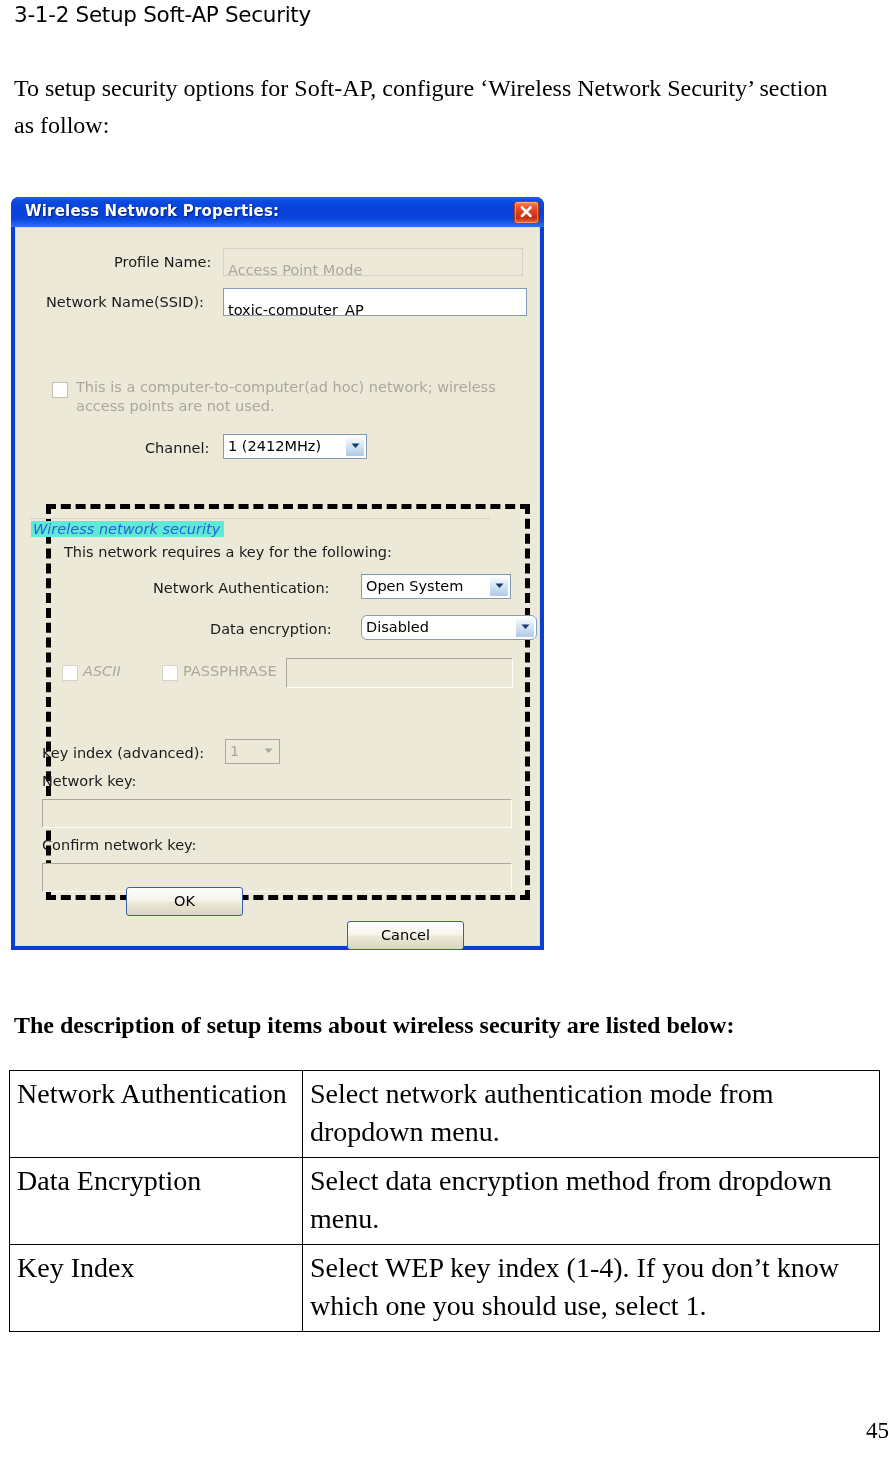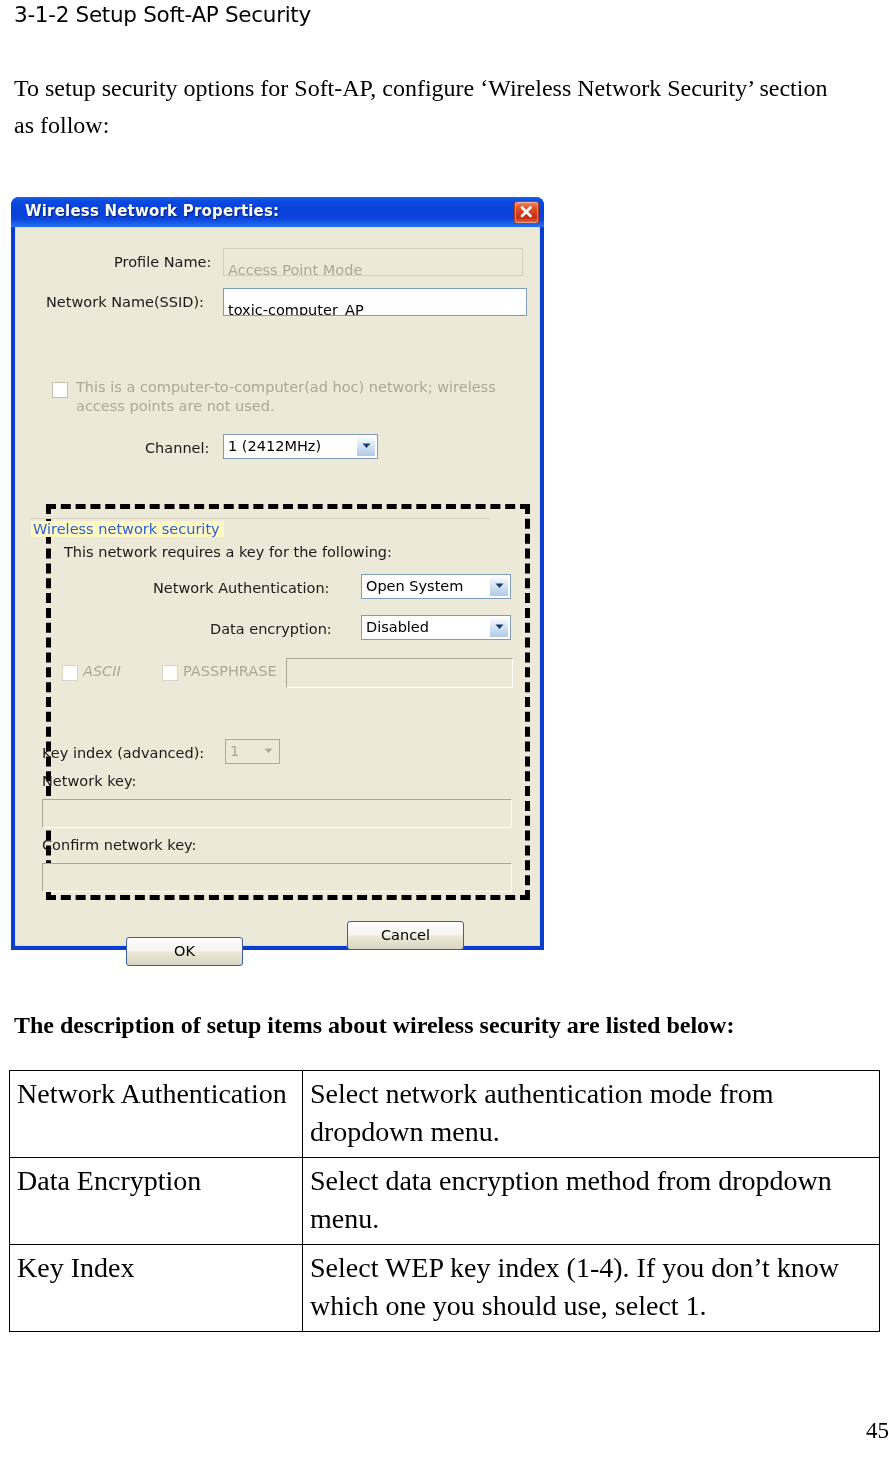--- a/index.html
+++ b/index.html
@@ -183,23 +183,24 @@
     top: 290px;
     width: 460px;
     border-top: 1px solid #D8D4C4;
   }
   .group-title {
     position: absolute;
     left: 15px;
     top: 293px;
     font-size: 14.5px;
     color: #2B5FD9;
-    background: #fef9c3;
+    background: #5eead4;
     padding: 0 4px 0 2px;
     white-space: nowrap;
+    font-style: italic;
   }
 
   
   .btn {
     position: absolute;
     box-sizing: border-box;
     height: 29px;
     background: linear-gradient(180deg,#FDFDFC 0%, #F6F4EC 48%, #ECE9D8 52%, #DAD5C2 100%);
     border: 1px solid #3B5FA5;
     border-radius: 3px;
@@ -258,21 +259,21 @@
     <div class="lbl" style="left:98px; top:26px;">Profile Name:</div>
     <div class="txtbox disabled" style="left:207px; top:20px; width:300px; height:28px;">Access Point Mode</div>
 
     <div class="lbl" style="left:30px; top:66px;">Network Name(SSID):</div>
     <div class="txtbox" style="left:207px; top:60px; width:304px; height:28px;text-decoration:underline;">toxic-computer_AP</div>
 
     <div class="chk" style="left:36px; top:154px;"></div>
     <div class="lbl dim" style="left:60px; top:150px; width:430px; white-space:normal; line-height:19px; font-size:14.5px;">This is a computer-to-computer(ad hoc) network; wireless access points are not used.</div>
 
     <div class="lbl" style="left:129px; top:212px;">Channel:</div>
-    <div class="combo" style="left:207px; top:206px; width:155px;">
+    <div class="combo" style="left:207px; top:206px; width:144px;">
       <span>1  (2412MHz)</span>
       <span class="arrow">
         <svg width="9" height="6" viewBox="0 0 9 6" aria-hidden="true">
             <path d="M0.5 0.5 L4.5 5 L8.5 0.5 Z" fill="#16386B"></path>
           </svg>
       </span>
     </div>
 
     <div class="dashed-group"></div>
     <div class="group-box"></div>
@@ -284,21 +285,21 @@
     <div class="combo" style="left:345px; top:346px; width:150px;">
       <span>Open System</span>
       <span class="arrow">
         <svg width="9" height="6" viewBox="0 0 9 6" aria-hidden="true">
             <path d="M0.5 0.5 L4.5 5 L8.5 0.5 Z" fill="#16386B"></path>
           </svg>
       </span>
     </div>
 
     <div class="lbl" style="left:194px; top:393px;">Data encryption:</div>
-    <div class="combo" style="left:345px; top:387px; width:150px;">
+    <div class="combo" style="left:345px; top:387px; width:176px;border-radius:6px;">
       <span>Disabled</span>
       <span class="arrow">
         <svg width="9" height="6" viewBox="0 0 9 6" aria-hidden="true">
             <path d="M0.5 0.5 L4.5 5 L8.5 0.5 Z" fill="#16386B"></path>
           </svg>
       </span>
     </div>
 
     <div class="chk" style="left:46px; top:437px; border-color:#D8D4C5;"></div>
     <div class="lbl dim" style="left:67px; top:435px;font-style:italic;">ASCII</div>
@@ -315,21 +316,21 @@
           </svg>
       </span>
     </div>
 
     <div class="lbl" style="left:26px; top:545px;">Network key:</div>
     <div class="txtbox sunken" style="left:26px; top:571px; width:470px; height:29px;"></div>
 
     <div class="lbl" style="left:26px; top:609px;">Confirm network key:</div>
     <div class="txtbox sunken" style="left:26px; top:635px; width:470px; height:29px;"></div>
 
-    <div class="btn" style="left:110px; top:709px; width:117px;">OK</div>
+    <div class="btn" style="left:110px; top:659px; width:117px;">OK</div>
     <div class="btn" style="left:331px; top:693px; width:117px;">Cancel</div>
 
   </div>
 </div>
 
 <div class="doc-para" id="para-desc">The description of setup items about wireless security are listed below:</div>
 
 <table class="desc-table">
   <tbody>
     <tr>

